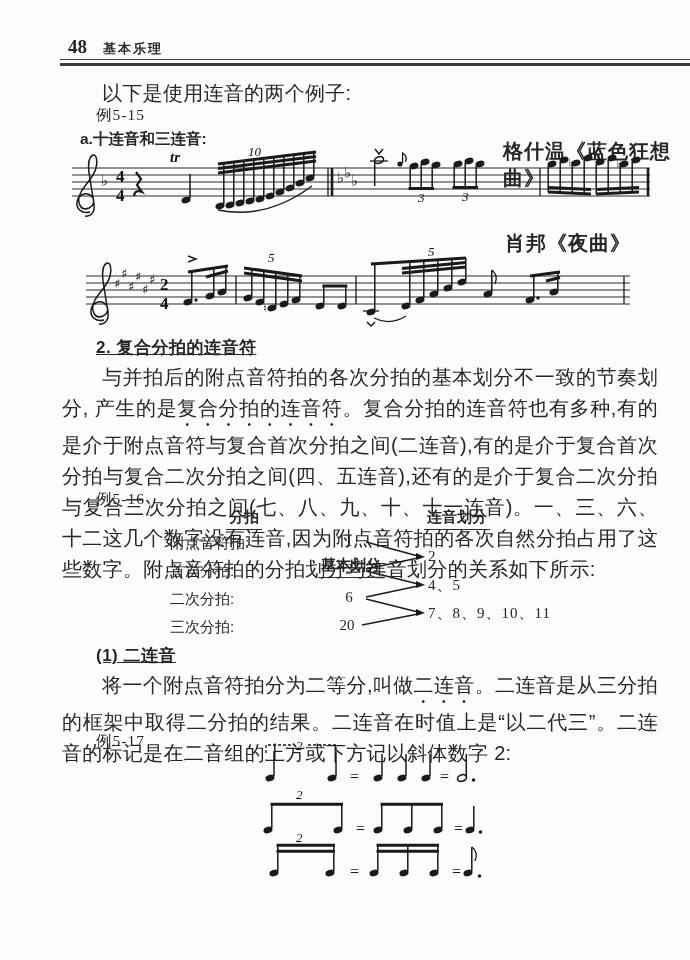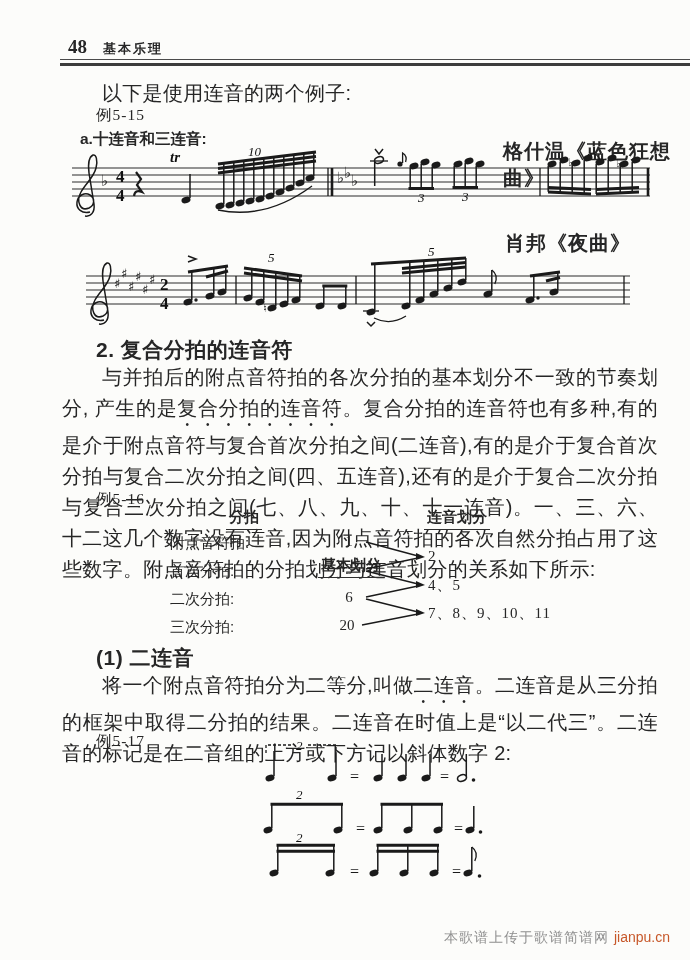--- a/index.html
+++ b/index.html
@@ -9,21 +9,21 @@
   
   .hdr-num{font-family:"Liberation Serif","DejaVu Serif",serif;font-weight:bold;font-size:19px;}
   .hdr-title{font-weight:bold;font-size:13px;margin-left:16px;letter-spacing:2px;}
   .rule-thin{left:60px;right:0;top:59px;border-top:1.5px solid #4a4a4a;}
   .rule-thick{left:60px;right:0;top:63px;border-top:3px solid #3c3c3c;}
   
   .para{left:62px;width:596px;font-size:20px;line-height:31px;text-align:justify;
         text-indent:2em;letter-spacing:0.3px;}
   .exlabel{font-family:"Liberation Serif","DejaVu Serif",serif;font-size:15.5px;letter-spacing:1px;}
   .caption{font-size:15.5px;font-weight:bold;}
-  .heading{font-size:21px;font-weight:bold;letter-spacing:0.5px;}
+  .heading{font-size:17px;font-weight:bold;letter-spacing:0.5px;text-decoration:underline;}
   .attr{font-size:20px;font-weight:bold;letter-spacing:1px;}
   .emph{text-emphasis:filled dot;-webkit-text-emphasis:filled dot;
         text-emphasis-position:under left;-webkit-text-emphasis-position:under left;}
   
   svg{display:block;}
   .ln{stroke:#2b2b2b;stroke-width:1;fill:none;}
   .st{stroke:#1a1a1a;stroke-width:1.5;fill:none;}
   .st2{stroke:#1a1a1a;stroke-width:2.2;fill:none;}
   .bm{stroke:#1a1a1a;stroke-width:3;fill:none;}
   .bl{stroke:#1a1a1a;stroke-width:1.3;fill:none;}
@@ -325,15 +325,14 @@
     <text class="eqs" x="190" y="46">=</text>
     <g>
       <use href="#nh" x="206" y="42"></use>
         <path class="st" d="M209.8,40 V16"></path>
         <path class="bl" d="M209.8,16 q7,5 3,14"></path>
         <circle class="fil" cx="217.5" cy="45" r="1.8"></circle>
     </g>
   </svg>
 
 
-  <div class="abs wm"><span>本歌谱上传于歌谱简谱网 </span><span class="site">jianpu.cn</span></div>
 
 </div>
 
 </body></html>

